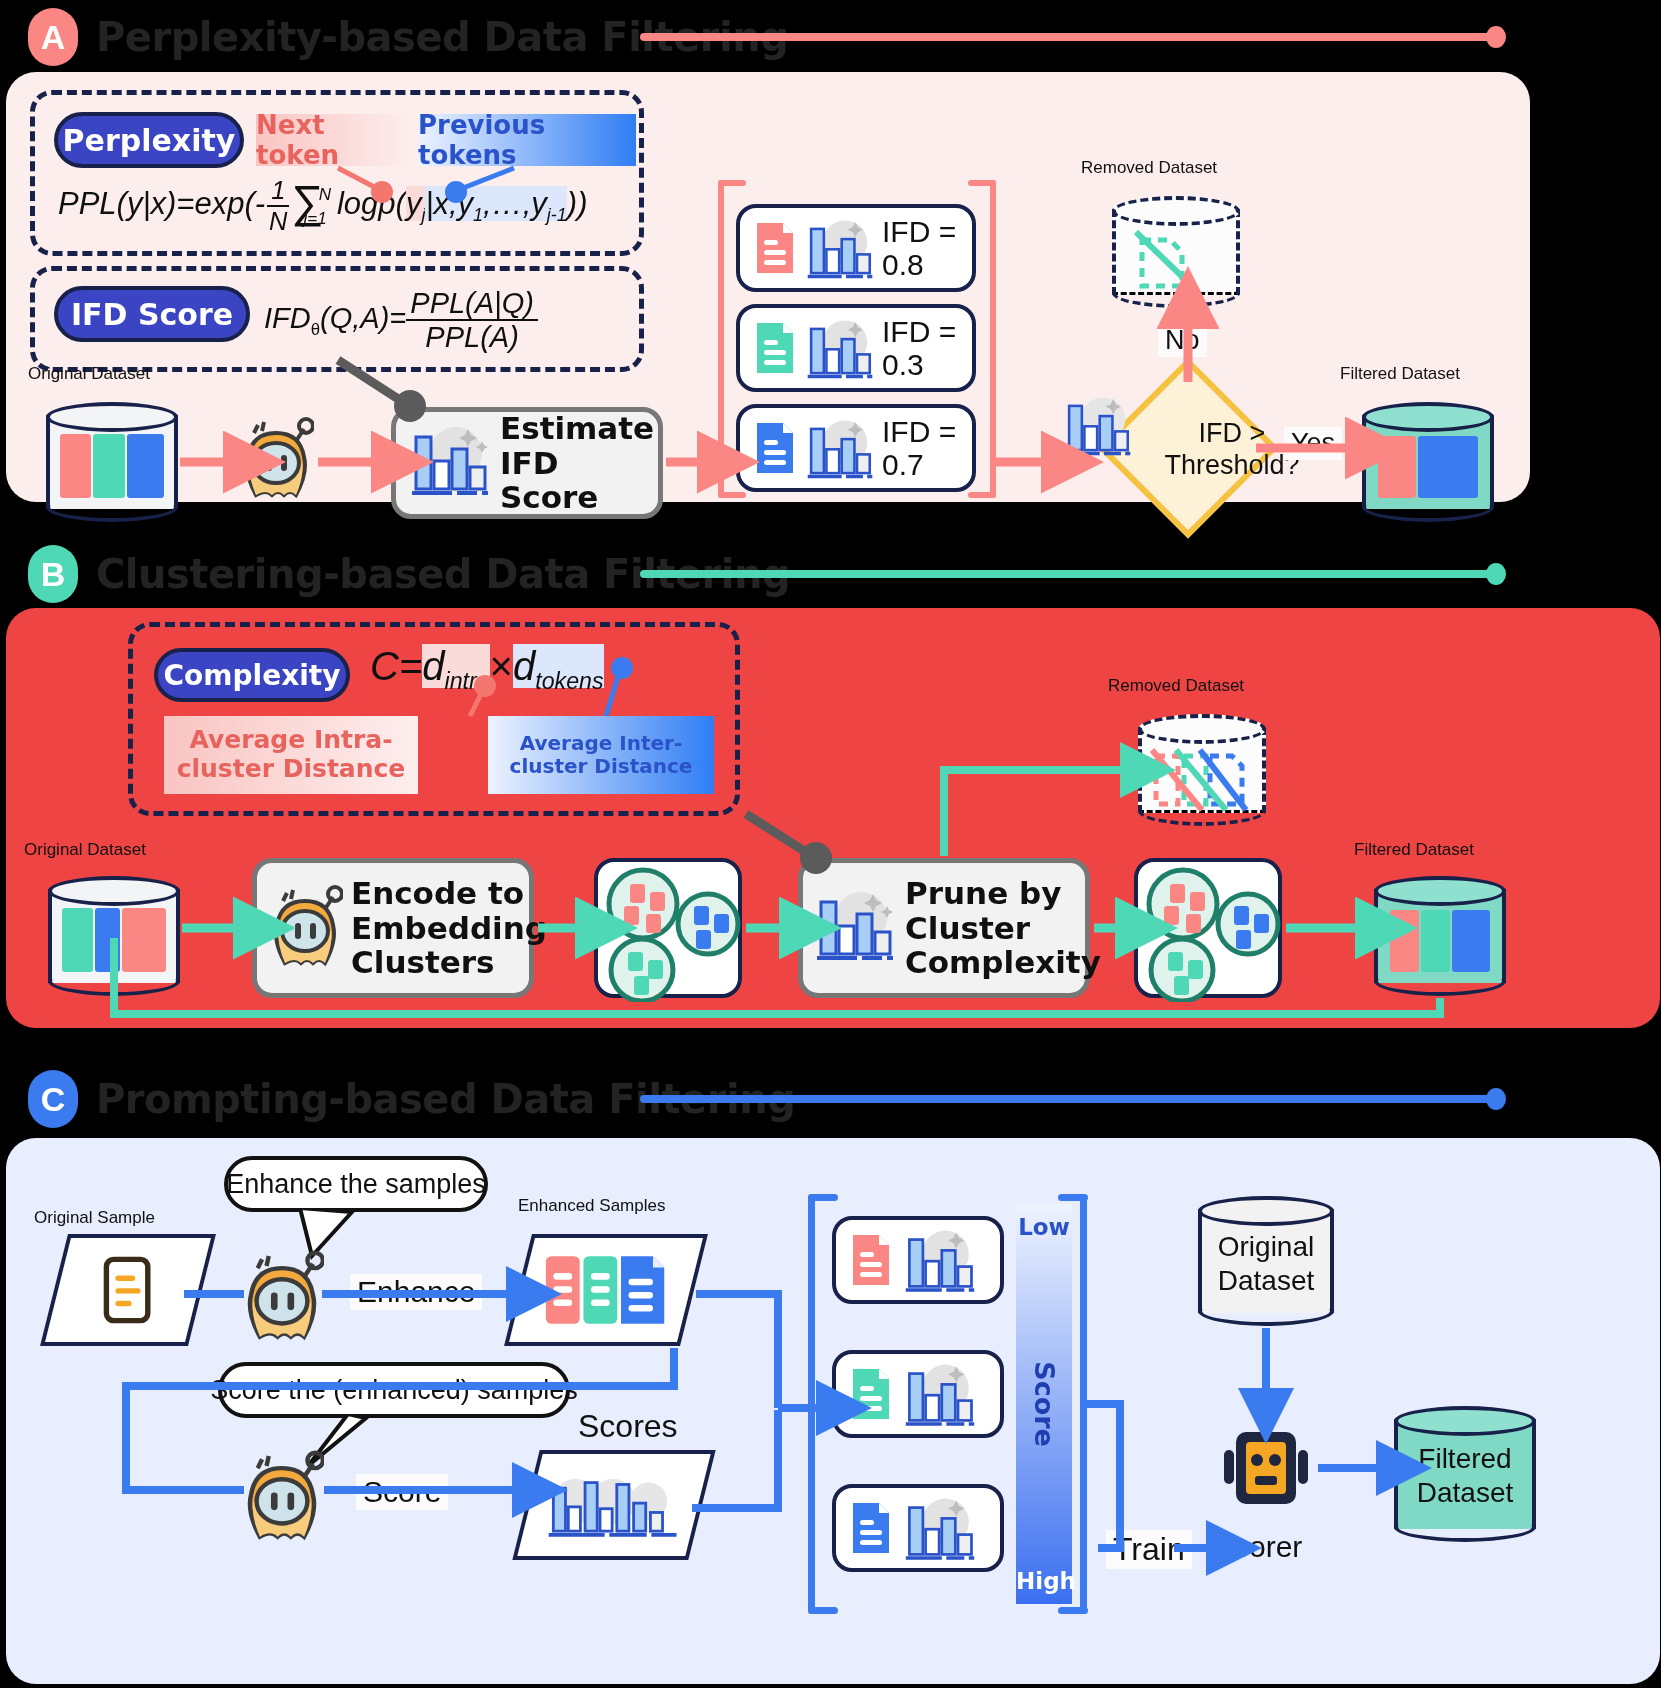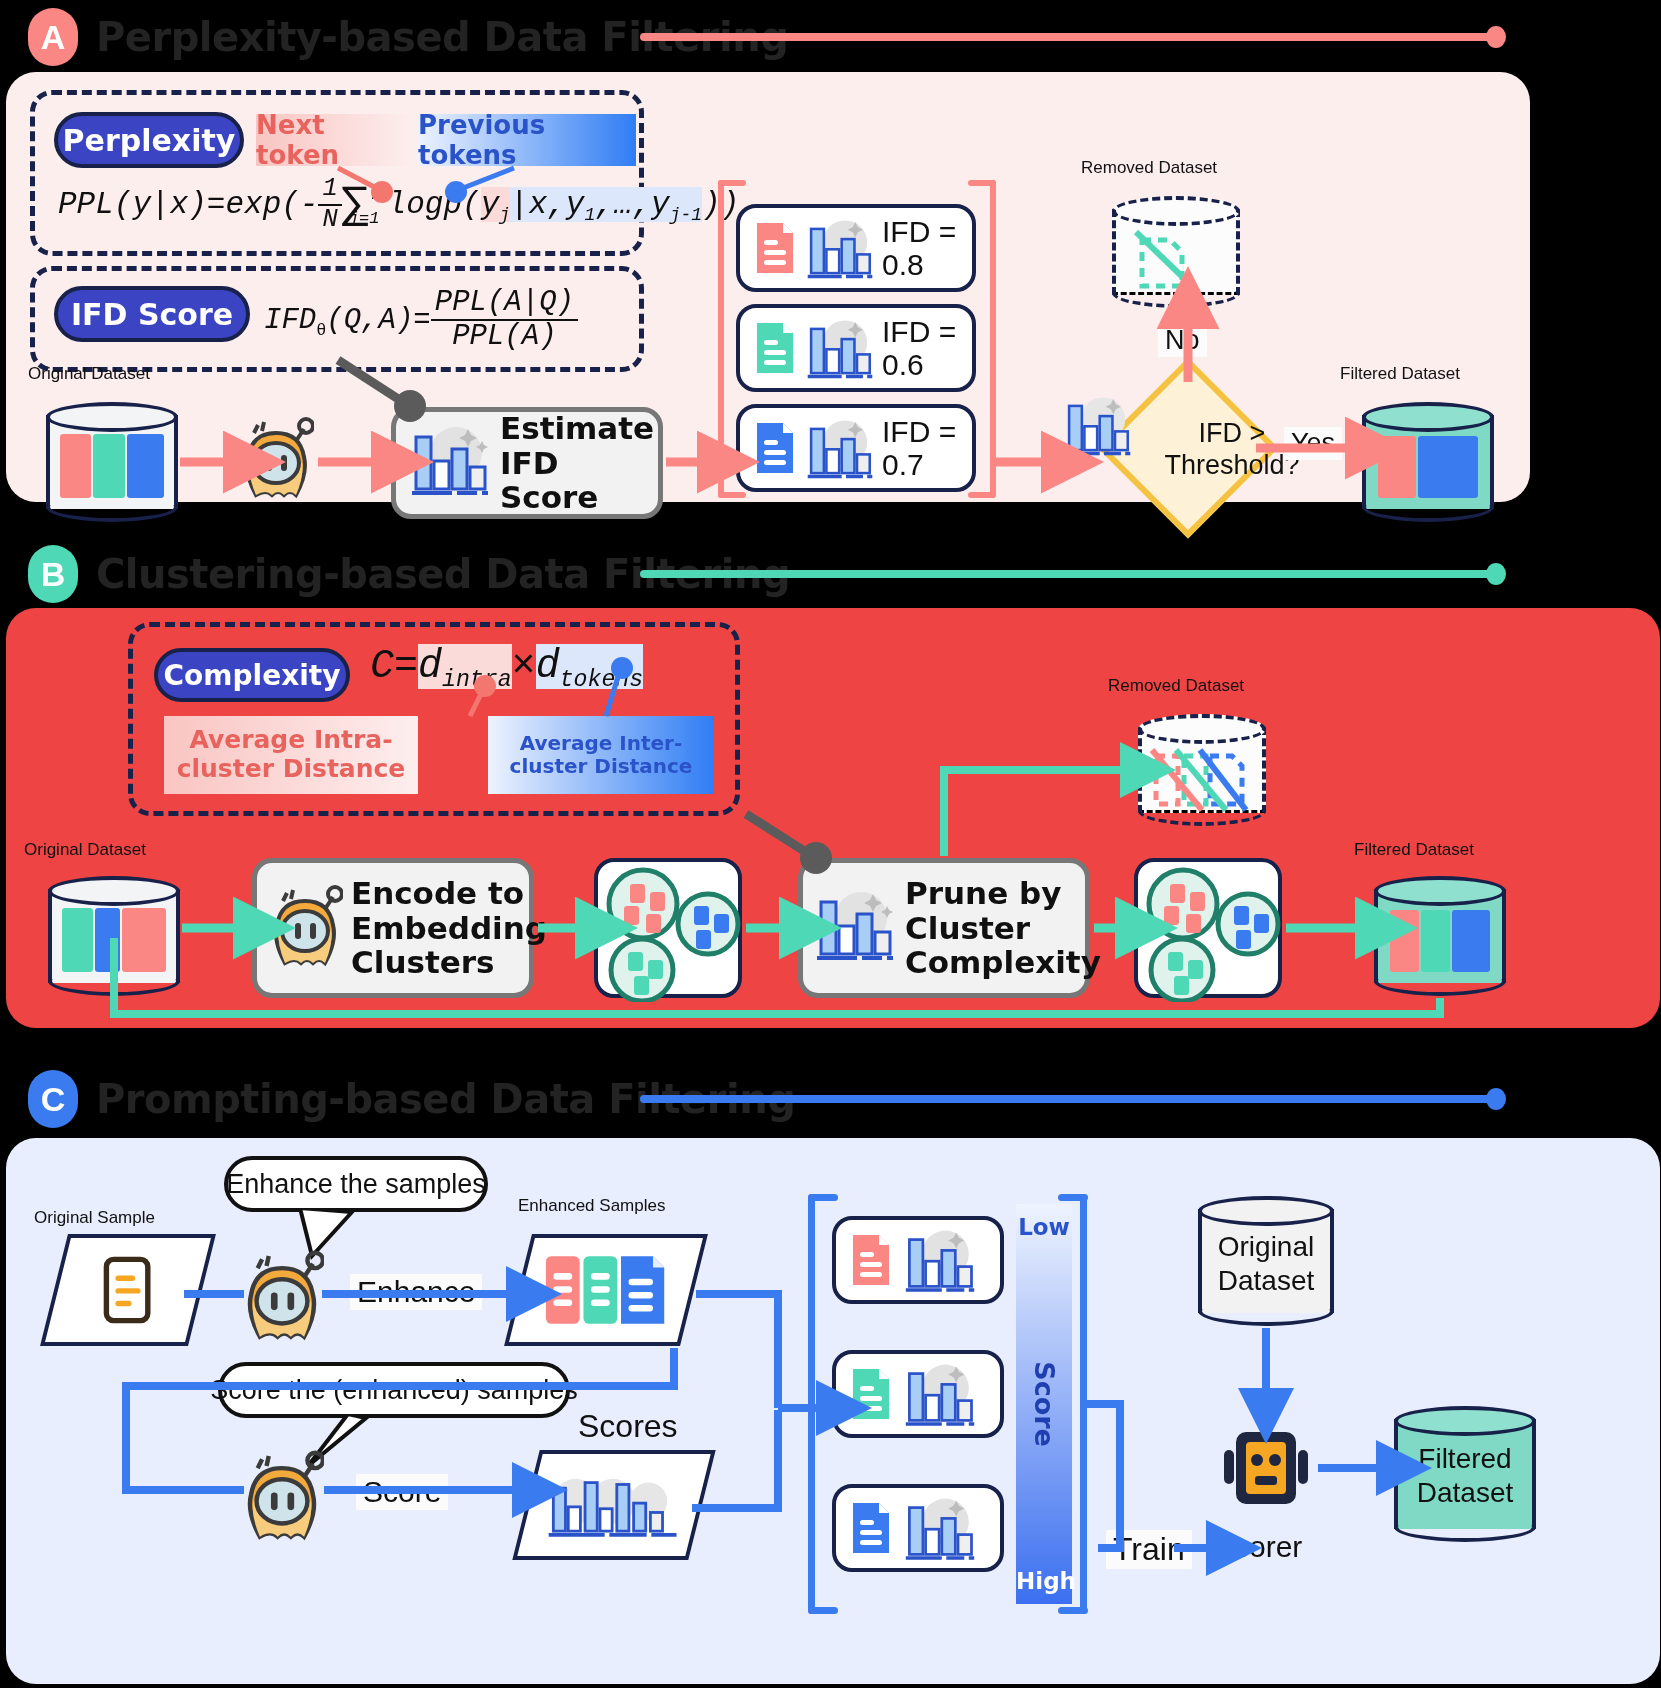--- a/index.html
+++ b/index.html
@@ -45,21 +45,21 @@
   .tokbox {
     position: absolute; display: flex; align-items: center; justify-content: center;
     font-weight: bold; font-family: "DejaVu Sans", sans-serif;
   }
   .tok-next { background: linear-gradient(to right, #f9c5c2, #fdeeee); color: #e8635d; }
   .tok-prev { background: linear-gradient(to right, #eef3fe, #2f7df4); color: #2a52c9; }
   .tok-intra { background: linear-gradient(to right, #f9c5c2, #fdeeee); color: #e8635d; }
   .tok-inter { background: linear-gradient(to right, #eef3fe, #2f7df4); color: #2a52c9; }
 
   .formula {
-    position: absolute; font-family: Liberation Mono, monospace;
+    position: absolute; font-family: Liberation Sans, sans-serif;
     font-style: italic; color: #101010; white-space: nowrap;
   }
   .frac { display: inline-flex; flex-direction: column; align-items: center;
           vertical-align: middle; line-height: 1.05; }
   .frac .num { border-bottom: 2px solid #101010; padding: 0 4px 1px 4px; }
   .frac .den { padding: 1px 4px 0 4px; }
   sub { font-size: 0.58em; font-style: italic; }
   .hl-red { background: #fadbd9; }
   .hl-blue { background: #dde7fb; }
 
@@ -274,21 +274,21 @@
           <rect x="8" y="14" width="15" height="52" fill="#a9cef5" stroke="#2a52c9" stroke-width="3"></rect>
           <rect x="26" y="38" width="15" height="28" fill="#fff" stroke="#2a52c9" stroke-width="3"></rect>
           <rect x="44" y="26" width="15" height="40" fill="#a9cef5" stroke="#2a52c9" stroke-width="3"></rect>
           <rect x="62" y="44" width="15" height="22" fill="#efefef" stroke="#2a52c9" stroke-width="3"></rect>
           <line x1="4" y1="70" x2="80" y2="70" stroke="#2a52c9" stroke-width="4" stroke-dasharray="40 5 20 5"></line>
           <path d="M60 6 l3 6 l6 3 l-6 3 l-3 6 l-3 -6 l-6 -3 l6 -3z" fill="#bdbdbd"></path>
         </svg>
       </div>
       <div class="score">
         <div>IFD =</div>
-        <div>0.6</div>
+        <div>0.3</div>
       </div>
     </div>
 
     <div class="card" style="left:730px; top:332px; width:240px; height:88px; padding-left:14px;">
       <div style="width:42px;height:56px;flex:none;">
         <svg viewBox="0 0 42 56" width="42" height="56">
           <path d="M3 3 h26 l10 10 v40 h-36z" fill="#3b7bf0"></path>
           <path d="M29 3 v10 h10z" fill="#fff"></path>
           <rect x="10" y="20" width="14" height="5" rx="2.5" fill="#fff"></rect>
           <rect x="10" y="30" width="22" height="5" rx="2.5" fill="#fff"></rect>

